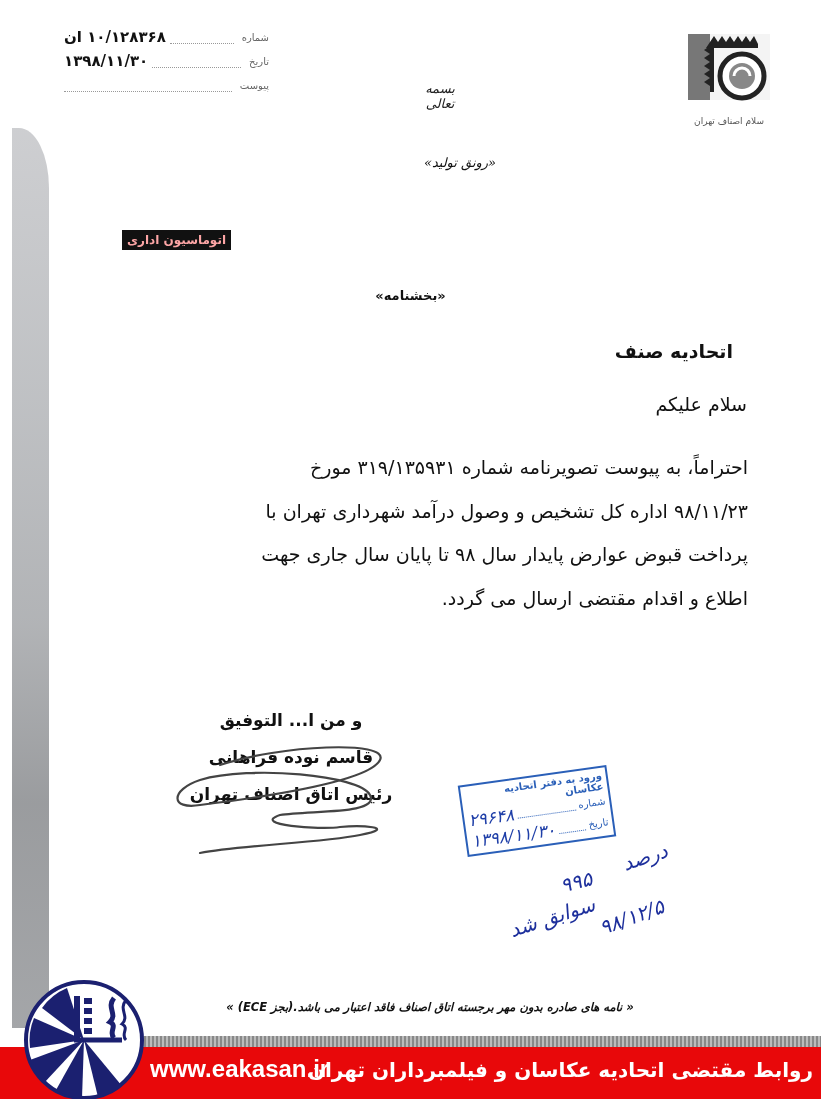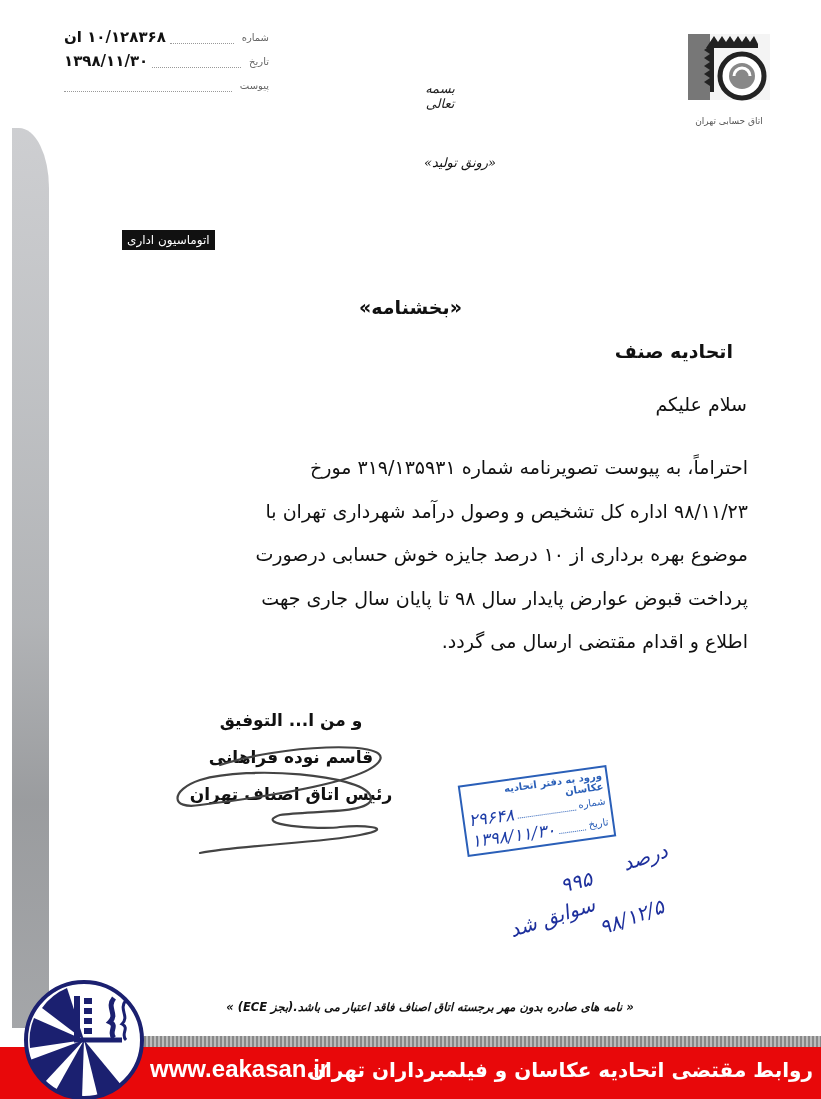--- a/index.html
+++ b/index.html
@@ -20,23 +20,23 @@
   .ref-dots { flex: 1; border-bottom: 1px dotted #999; height: 12px; margin-right: 4px; }
   .ref-lbl { color: #666; font-size: 10px; }
 
   .bismillah { left: 410px; top: 33px; width: 60px; text-align: center; font-family: "DejaVu Serif", serif; font-size: 13px; color: #222; font-style: italic; margin-top: 48px; }
 
   .logo { left: 686px; top: 32px; width: 86px; height: 70px; }
   .logo-caption { left: 684px; top: 116px; width: 90px; text-align: center; font-size: 9px; color: #555; }
 
   .slogan { left: 405px; top: 155px; width: 110px; text-align: center; font-family: "DejaVu Serif", serif; font-style: italic; font-size: 13px; }
 
-  .tag-label { left: 122px; top: 230px; background: #111; color: #ffffff; font-weight: normal; font-size: 12px; padding: 3px 5px; }
+  .tag-label { left: 122px; top: 230px; background: #111; color: #fca5a5; font-weight: bold; font-size: 12px; padding: 3px 5px; }
 
-  .title { left: 0; width: 821px; top: 296px; text-align: center; font-weight: bold; font-size: 19px; }
+  .title { left: 0; width: 821px; top: 288px; text-align: center; font-weight: bold; font-size: 13px; }
 
   .recipient { right: 88px; top: 340px; font-weight: bold; font-size: 19px; }
   .greeting { right: 74px; top: 393px; font-size: 19px; }
 
   .body-text { left: 96px; width: 652px; top: 446px; font-size: 19px; line-height: 43.5px; text-align: justify; text-align-last: right; }
   .body-line { display: block; white-space: nowrap; }
 
   .closing { left: 180px; width: 222px; top: 702px; text-align: center; font-weight: bold; font-size: 17px; line-height: 37px; }
 
   .signature { left: 160px; top: 735px; width: 240px; height: 130px; }
@@ -91,35 +91,34 @@
   <rect x="2" y="2" width="82" height="66" fill="#f4f4f4"></rect>
   <rect x="2" y="2" width="22" height="66" fill="#777"></rect>
   <g fill="#222">
     <path d="M24 10 l4 -6 l4 6 l4 -6 l4 6 l4 -6 l4 6 l4 -6 l4 6 l4 -6 l4 6 l4 -6 l4 8 v4 h-52 z"></path>
     <path d="M24 14 l-6 4 l6 4 l-6 4 l6 4 l-6 4 l6 4 l-6 4 l6 4 l-6 4 l6 4 v6 h4 v-52 z"></path>
   </g>
   <circle cx="56" cy="44" r="22" fill="#fff" stroke="#222" stroke-width="5"></circle>
   <circle cx="56" cy="44" r="13" fill="#888"></circle>
   <path d="M48 44 a8 8 0 0 1 16 0" fill="none" stroke="#fff" stroke-width="3"></path>
 </svg>
-<div class="abs logo-caption rtl">اتاق حسابی تهران</div>
+<div class="abs logo-caption rtl">سلام اصناف تهران</div>
 
 <div class="abs slogan rtl">«رونق تولید»</div>
 
 <div class="abs tag-label rtl">اتوماسیون اداری</div>
 
 <div class="abs title rtl">«بخشنامه»</div>
 
 <div class="abs recipient rtl">اتحادیه صنف</div>
 <div class="abs greeting rtl">سلام علیکم</div>
 
 <div class="abs body-text rtl">
   <span class="body-line">احتراماً، به پیوست تصویرنامه شماره  ۳۱۹/۱۳۵۹۳۱ مورخ</span>
   <span class="body-line">۹۸/۱۱/۲۳ اداره کل تشخیص و وصول درآمد شهرداری تهران  با</span>
-  <span class="body-line">موضوع بهره برداری از ۱۰ درصد جایزه خوش حسابی درصورت</span>
   <span class="body-line">پرداخت قبوض عوارض پایدار سال ۹۸ تا پایان سال جاری جهت</span>
   <span class="body-line">اطلاع و اقدام مقتضی ارسال می گردد.</span>
 </div>
 
 <div class="abs closing rtl">
   <div>و من ا... التوفیق</div>
   <div>قاسم نوده فراهانی</div>
   <div>رئیس اتاق اصناف تهران</div>
 </div>
 

